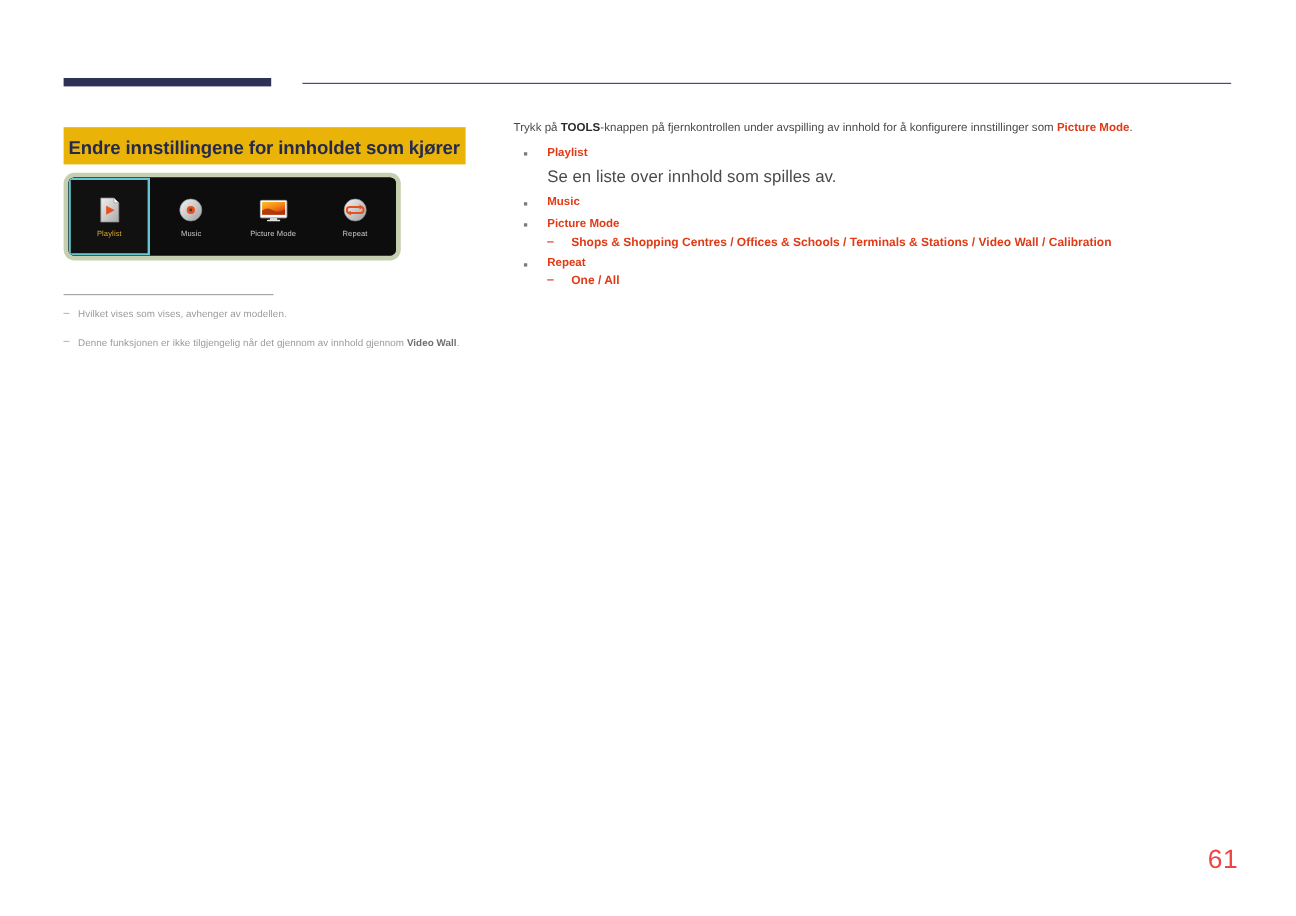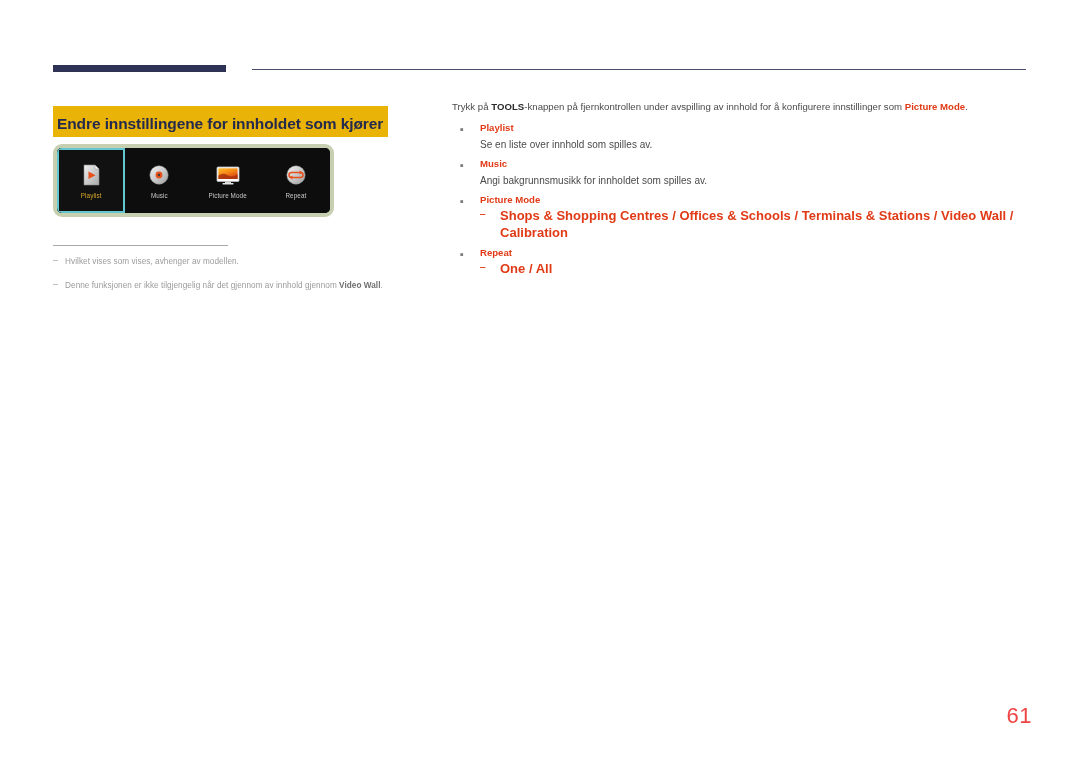--- a/index.html
+++ b/index.html
@@ -127,21 +127,21 @@
     color: #9b9b9b;
     font-size: 9px;
     line-height: 1.1;
     flex: 0 0 auto;
   }
   .note b { color: #6f6f6f; font-weight: bold; }
 
   
   #right-col {
     position: absolute;
-    left: 452px; top: 100px;
+    left: 428px; top: 100px;
     width: 575px;
   }
   #intro {
     font-size: 9.6px;
     color: #4a4a4a;
     line-height: 1.45;
     margin: 0 0 8px 0;
     letter-spacing: 0.02px;
   }
   #intro b { color: #2b2b2b; font-weight: bold; }
@@ -163,41 +163,41 @@
     box-sizing: border-box;
   }
   .bullet-title {
     color: #e03a16;
     font-weight: bold;
     font-size: 9.6px;
     line-height: 1.3;
   }
   .bullet-desc {
     color: #4a4a4a;
-    font-size: 10px;
+    font-size: 14px;
     line-height: 1.35;
     margin: 2px 0 6px 28px;
     letter-spacing: 0.02px;
   }
   .sub-row {
     display: flex;
     align-items: flex-start;
     margin: 0 0 5px 28px;
   }
   .sub-dash {
     flex: 0 0 20px;
     color: #e03a16;
     font-size: 9.6px;
     font-weight: bold;
     line-height: 1.3;
   }
   .sub-text {
     color: #e03a16;
     font-weight: bold;
-    font-size: 13px;
+    font-size: 10px;
     line-height: 1.3;
     letter-spacing: 0.01px;
   }
 
   
   #page-number {
     position: absolute;
     right: 48px; bottom: 34px;
     font-size: 22px;
     color: #ef4444;
@@ -328,21 +328,20 @@
       <span class="bullet-title">Playlist</span>
     </div>
     <div class="bullet-desc">Se en liste over innhold som spilles av.</div>
   </div>
 
   <div>
     <div class="bullet-row">
       <span class="bullet-mark">▪</span>
       <span class="bullet-title">Music</span>
     </div>
-    <div class="bullet-desc">Angi bakgrunnsmusikk for innholdet som spilles av.</div>
   </div>
 
   <div>
     <div class="bullet-row">
       <span class="bullet-mark">▪</span>
       <span class="bullet-title">Picture Mode</span>
     </div>
     <div class="sub-row">
       <span class="sub-dash">‒</span>
       <span class="sub-text">Shops &amp; Shopping Centres / Offices &amp; Schools / Terminals &amp; Stations / Video Wall / Calibration</span>

